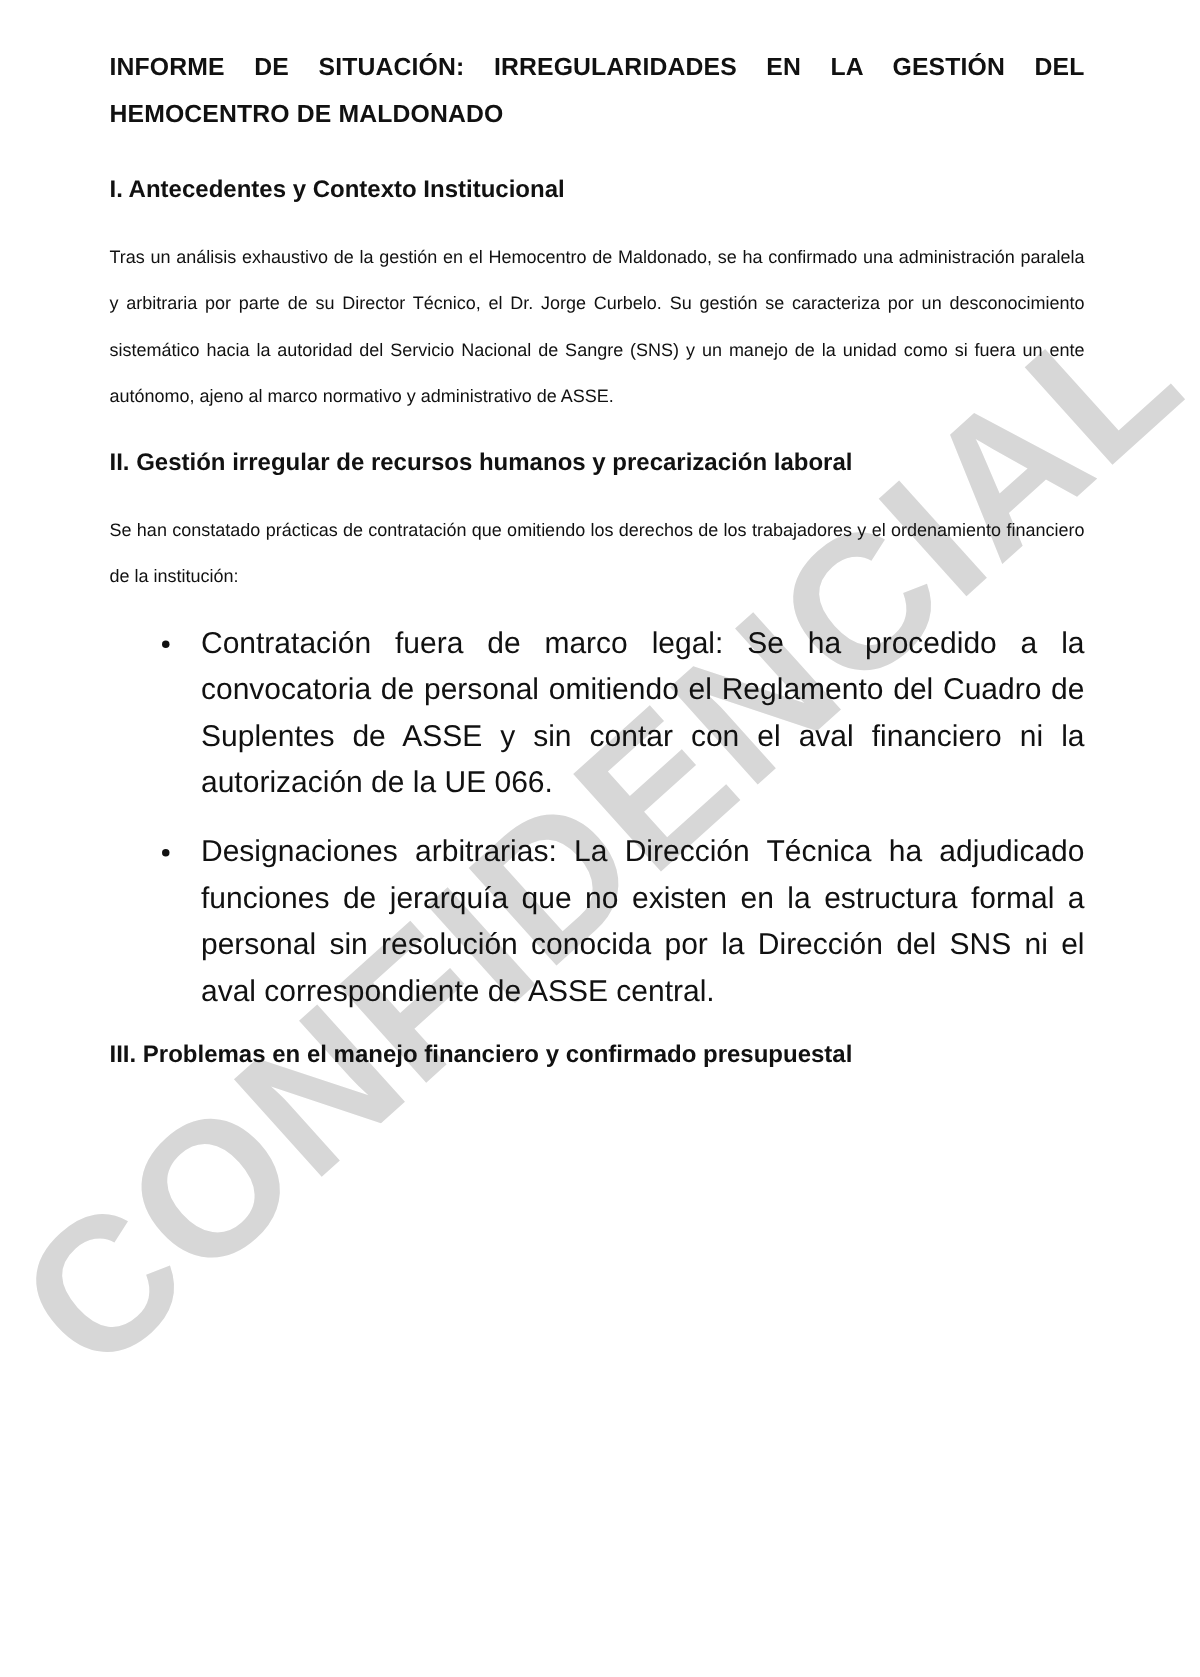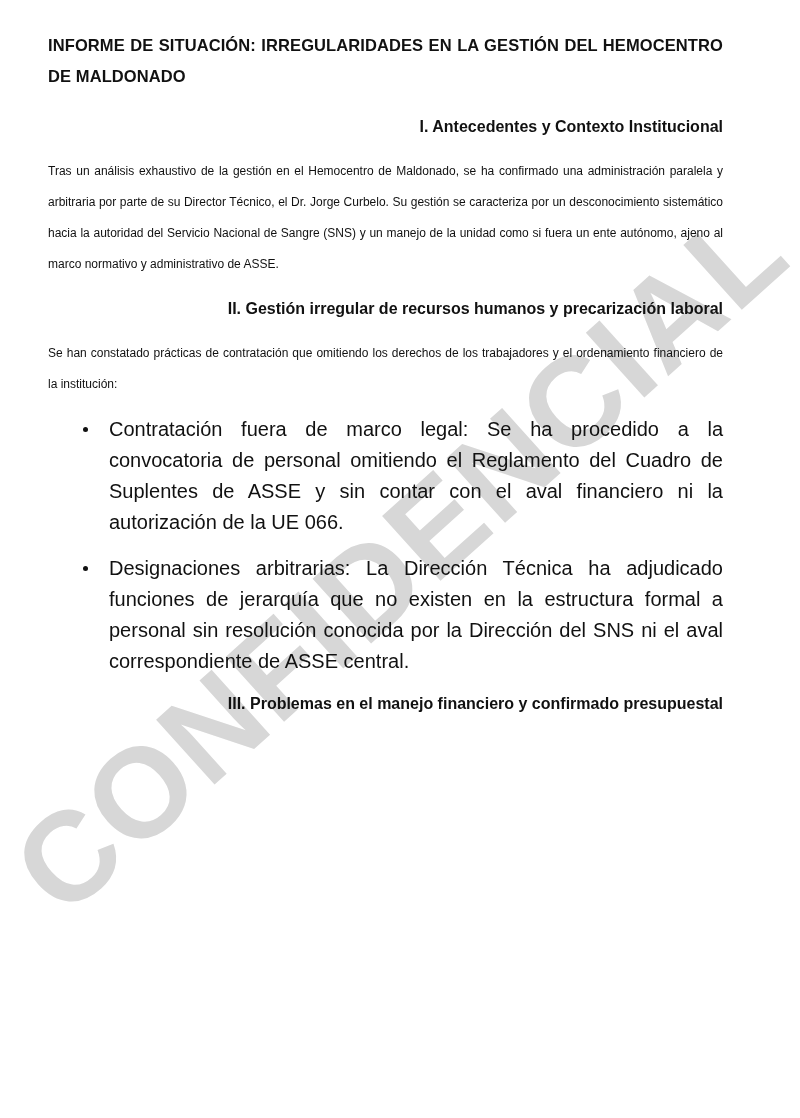--- a/index.html
+++ b/index.html
@@ -38,41 +38,41 @@
     color: #d7d7d7;
     white-space: nowrap;
     line-height: 1;
     user-select: none;
   }
 
   
   .content {
     position: relative;
     z-index: 1;
-    padding: 30px 77px 0 48px;
+    padding: 30px 77px 0 73px;
     box-sizing: border-box;
     width: 800px;
   }
 
   .doc-title {
     font-size: 16.5px;
     font-weight: 700;
     line-height: 31px;
     text-align: justify;
     text-align-last: left;
     margin: 0 0 20px 0;
     letter-spacing: 0.1px;
   }
 
   .section-heading {
     font-size: 16px;
     font-weight: 700;
     line-height: 30px;
     margin: 0 0 14px 0;
-    text-align: right;
+    text-align: left;
   }
 
   .body-text {
     font-size: 12px;
     font-weight: 400;
     line-height: 31px;
     text-align: justify;
     text-align-last: left;
     margin: 0 0 14px 0;
   }

